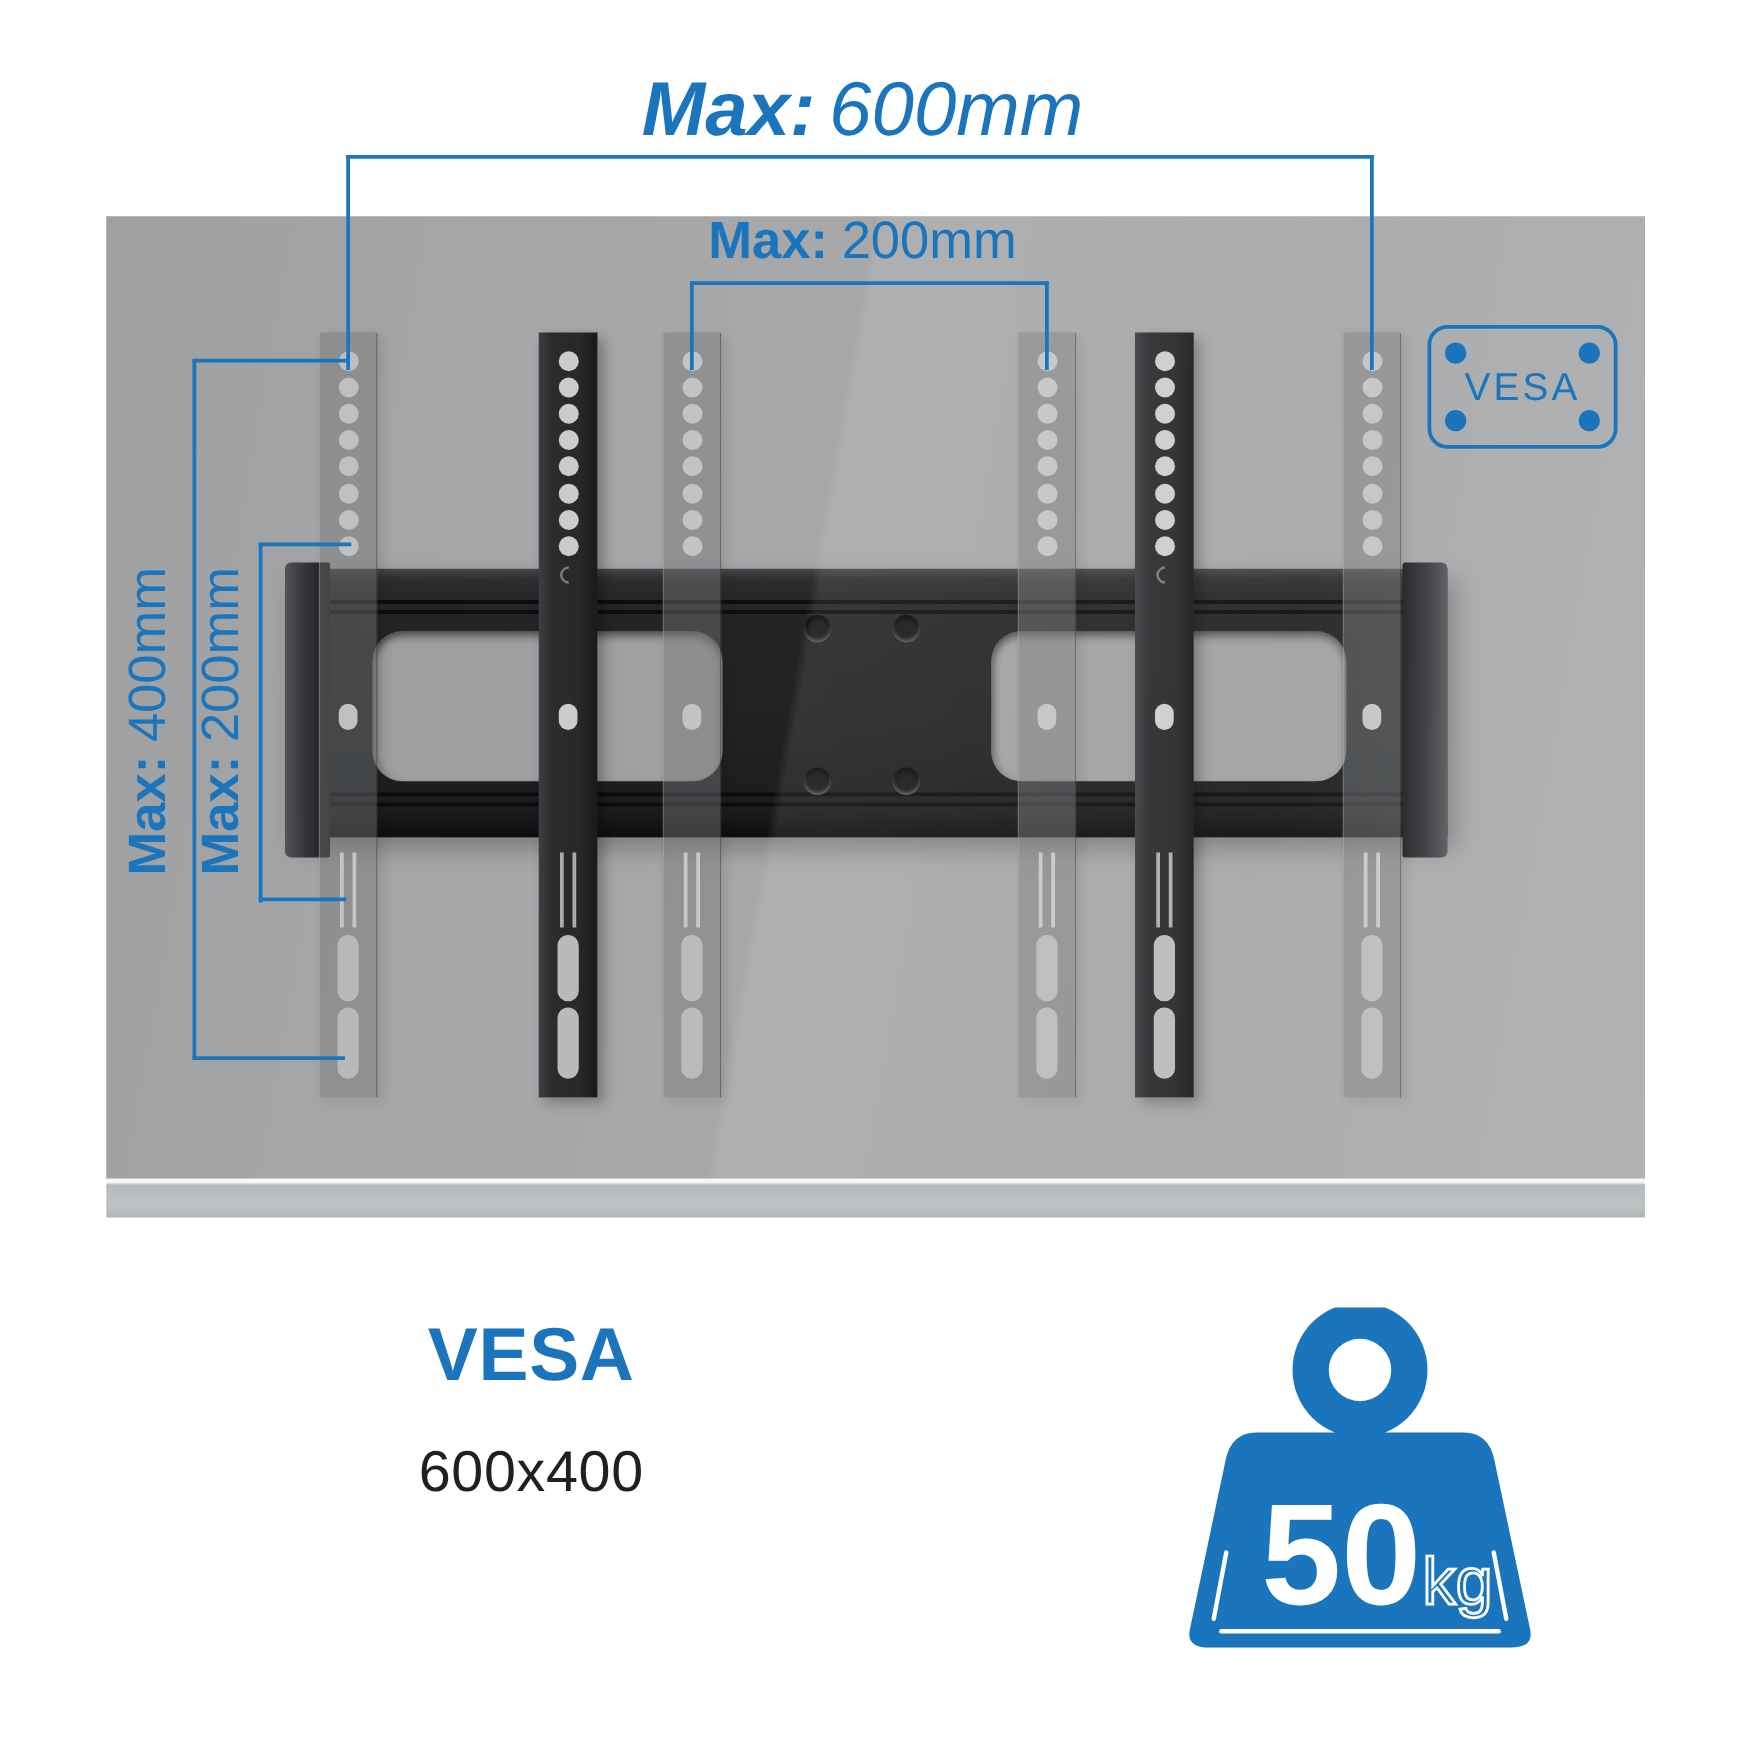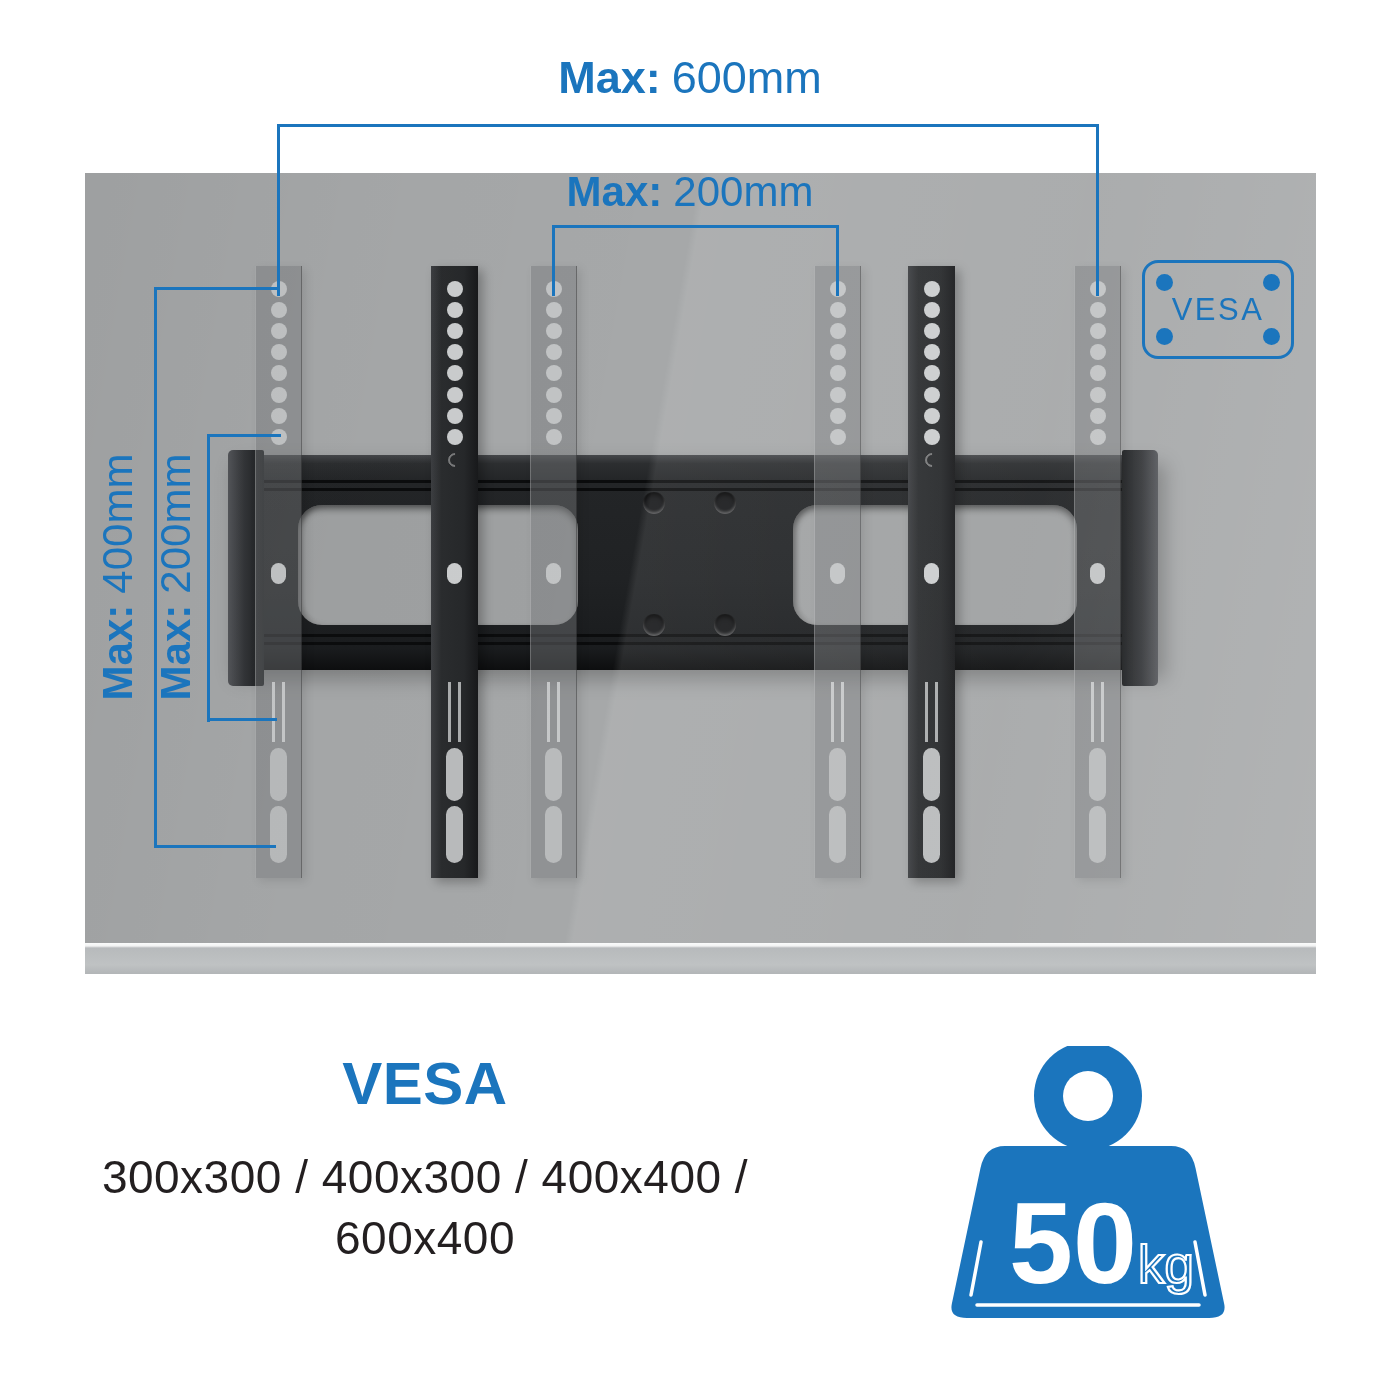--- a/index.html
+++ b/index.html
@@ -69,21 +69,21 @@
   .sizes{margin-top:22px;color:#231f20;font-size:46px;line-height:61px;letter-spacing:0.5px;}
 
   
   .weight-svg{position:absolute;left:933px;top:1046px;z-index:5;}
 </style>
 </head>
 <body>
 
 <div class="canvas">
 
-  <div class="dim-label ctr" style="left:690px;top:52px;font-size:45px;">
+  <div class="dim-label ctr" style="left:690px;top:52px;font-size:61px;font-style:italic;">
     <span class="b">Max:</span><span>600mm</span>
   </div>
   <div class="dline" style="left:277px;top:124px;width:822px;height:3px;"></div>
   <div class="dline" style="left:277px;top:124px;width:3px;height:172px;"></div>
   <div class="dline" style="left:1096px;top:124px;width:3px;height:172px;"></div>
 
   <div class="dim-label ctr" style="left:690px;top:168px;font-size:42px;">
     <span class="b">Max:</span><span>200mm</span>
   </div>
   <div class="dline" style="left:552px;top:225px;width:287px;height:3px;"></div>
@@ -217,21 +217,20 @@
     <div class="dot" style="left:11px;top:11px;"></div>
     <div class="dot" style="right:11px;top:11px;"></div>
     <div class="dot" style="left:11px;bottom:11px;"></div>
     <div class="dot" style="right:11px;bottom:11px;"></div>
     <span class="badge-text">VESA</span>
   </div>
 
   <div class="compat">
     <div class="hline">VESA</div>
     <div class="sizes">
-      <div>300x300 / 400x300 / 400x400 /</div>
       <div>600x400</div>
     </div>
   </div>
 
   <svg class="weight-svg" width="312" height="280" viewBox="0 0 312 280">
     <circle cx="155" cy="50" r="54" fill="#1b75bd"></circle>
     <path d="M 34 272 Q 16 272 18.8 258 L 47.5 122 Q 52 100 72 100 L 238 100 Q 258 100 262.5 122 L 291.2 258 Q 294 272 276 272 Z" fill="#1b75bd"></path>
     <circle cx="155" cy="50" r="25" fill="#ffffff"></circle>
     <path d="M48 196 L38 249 M262 196 L272 249 M44 259 L266 259" fill="none" stroke="#ffffff" stroke-width="3.5" stroke-linecap="round"></path>
     <text x="140" y="237" text-anchor="middle" font-family="Liberation Sans, sans-serif" font-weight="bold" font-size="115" fill="#ffffff">50</text>

